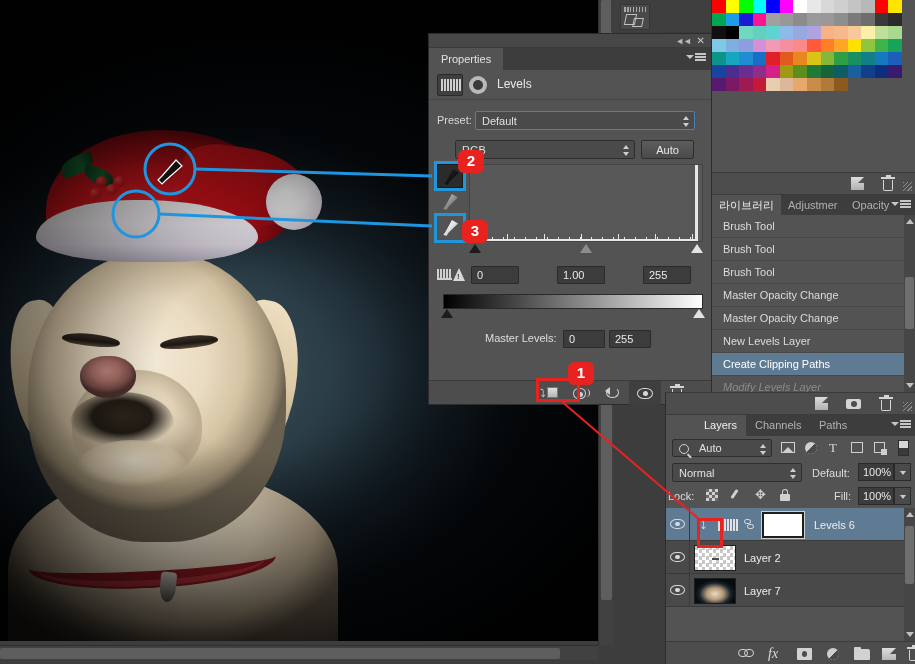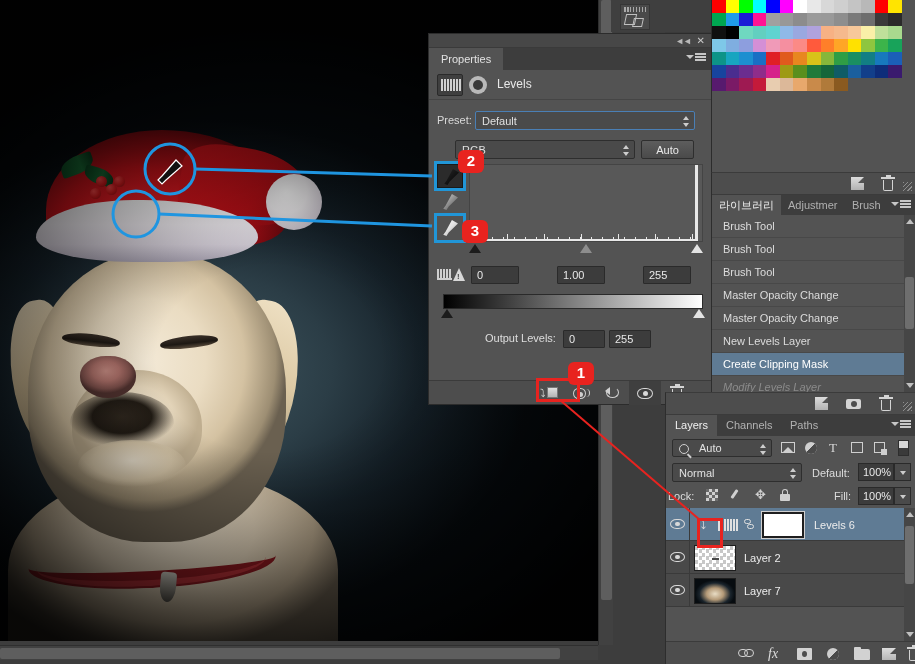--- a/index.html
+++ b/index.html
@@ -402,21 +402,21 @@
   }
   .hist-scroll .up { top: 4px; border-bottom: 5px solid #c0c0c0; }
   .hist-scroll .down { bottom: 4px; border-top: 5px solid #c0c0c0; }
 
   
   #layers {
     position: absolute; left: 665px; top: 392px; width: 250px; height: 272px;
     background: #535353; border-top: 1px solid #3b3b3b; border-left: 1px solid #2d2d2d;
   }
   .ly-toolbar { position: relative; height: 22px; background: #4d4d4d; border-bottom: 1px solid #3b3b3b; }
-  .ly-tabs { position: relative; height: 21px; background: #3d3d3d; }
+  .ly-tabs { position: relative; height: 21px; background: #3d3d3d; margin-left: 29px; }
   .ly-tab { position: absolute; top: 0; height: 21px; line-height: 21px; padding: 0 9px;
     font-size: 11px; color: #b2b2b2; }
   .ly-tab.active { background: #535353; color: #f0f0f0; }
 
   .filter-row { position: relative; height: 24px; padding: 3px 6px; background: #535353; }
   .kind-dd {
     position: absolute; left: 6px; top: 3px; width: 100px; height: 18px;
     background: #4a4a4a; border: 1px solid #2e2e2e; border-radius: 2px;
     font-size: 11px; color: #e0e0e0; line-height: 17px; padding-left: 26px;
   }
@@ -1005,21 +1005,21 @@
       <div class="numfield" style="left:214px;top:2px;width:48px;">255</div>
     </div>
 
     <div class="gradbar"></div>
     <div class="out-slider">
       <div class="tri-marker tri-black" style="left:-2px;"></div>
       <div class="tri-marker tri-white" style="right:-2px;"></div>
     </div>
 
     <div class="outlevels-row">
-      <span class="outlevels-label">Output Levels:</span>
+      <span class="outlevels-label">Master Levels:</span>
       <div class="numfield" style="left:134px;top:3px;width:42px;">0</div>
       <div class="numfield" style="left:180px;top:3px;width:42px;">255</div>
     </div>
 
     <div class="pp-bottom">
       <div class="pp-bottom-icons">
         <div class="pb-btn">
           <div class="ic-clip">
             <span class="arr">⤵</span>
               <span class="sq"></span>
@@ -1067,31 +1067,31 @@
       <div class="grip"></div>
     </div>
 
     <div class="hist-tabs" id="history-tabs">
       <div class="pp-menu" style="right:4px;top:4px;">
         <div class="tri"></div>
           <div class="bars"></div>
       </div>
     <div class="hist-tab active" style="left: 0px;">라이브러리</div>
         <div class="hist-tab" style="left: 69px;">Adjustmer</div>
-        <div class="hist-tab" style="left: 133px;">Brush</div>
+        <div class="hist-tab" style="left: 133px;">Opacity</div>
       </div>
 
     <div class="hist-list" id="history-list">
         <div class="hist-item">Brush Tool</div>
         <div class="hist-item">Brush Tool</div>
         <div class="hist-item">Brush Tool</div>
         <div class="hist-item">Master Opacity Change</div>
         <div class="hist-item">Master Opacity Change</div>
         <div class="hist-item">New Levels Layer</div>
-        <div class="hist-item active">Create Clipping Mask</div>
+        <div class="hist-item active">Create Clipping Paths</div>
         <div class="hist-item future">Modify Levels Layer</div>
       </div>
     <div class="hist-scroll">
       <div class="up"></div>
       <div class="thumb"></div>
       <div class="down"></div>
     </div>
   </div>
 
   <div id="layers">

